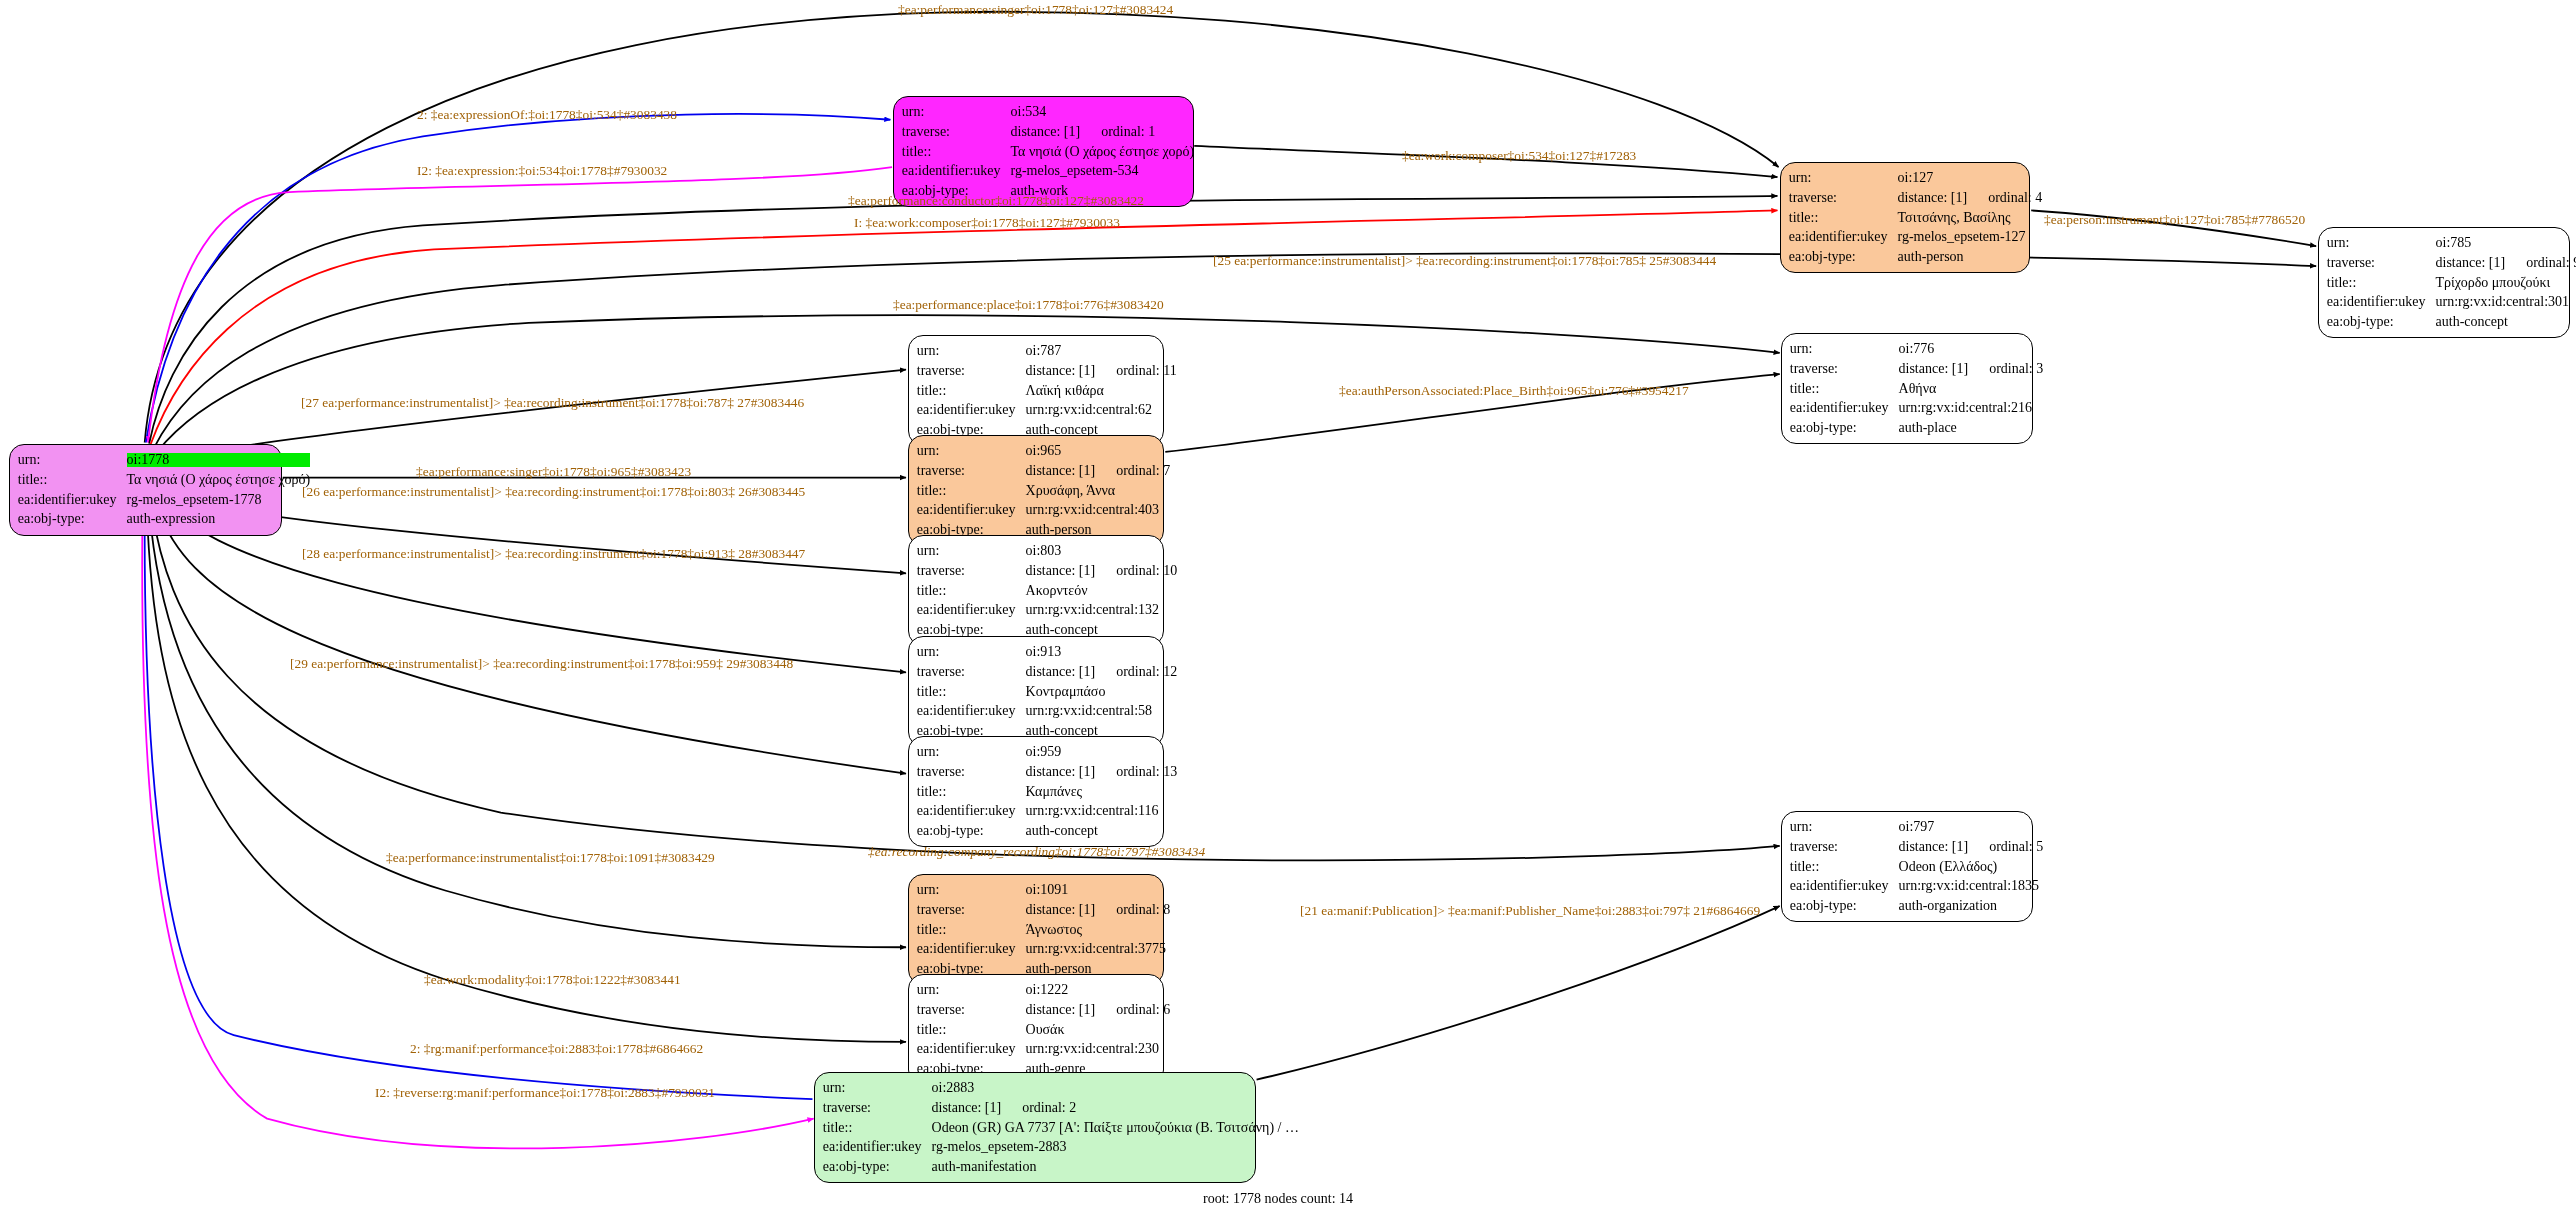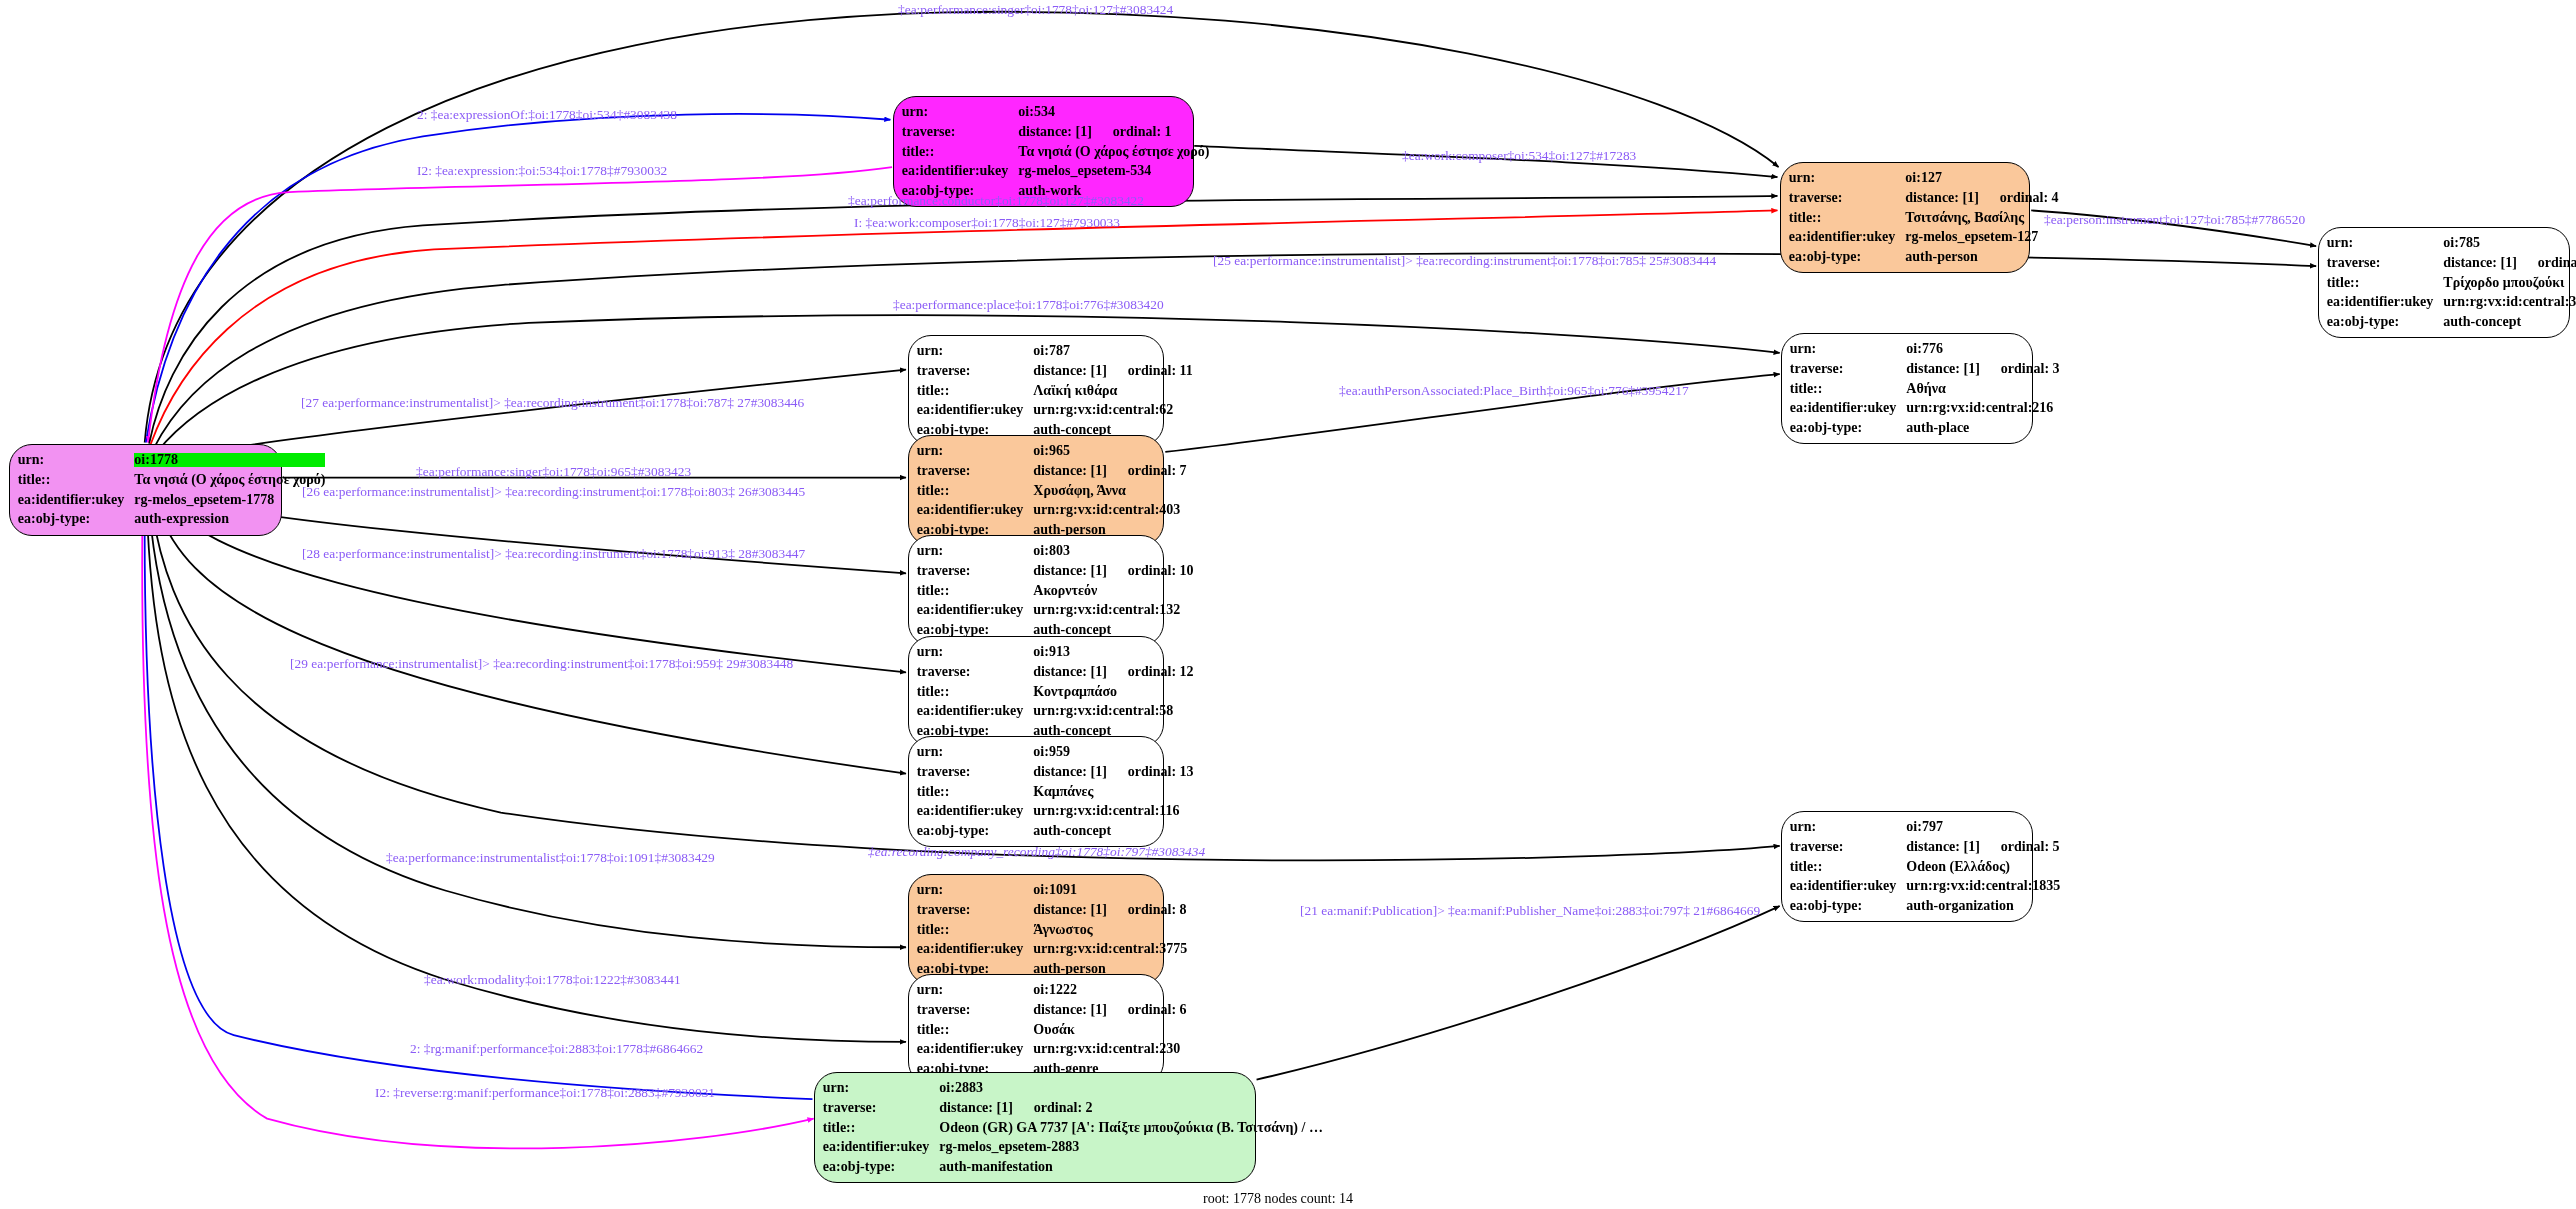--- a/index.html
+++ b/index.html
@@ -1,31 +1,31 @@
 <!DOCTYPE html>
 <html style="font-size:9px"><head>
 <meta charset="utf-8">
 <style>
   html,body{margin:0;padding:0;background:#ffffff;}
   #canvas{position:relative;width:2576px;height:1210px;background:#fff;
           font-family:"Liberation Serif","DejaVu Serif",serif;overflow:hidden;}
   svg#edges{position:absolute;left:0;top:0;width:2576px;height:1210px;}
   .node{position:absolute;box-sizing:border-box;border:1.7px solid #000;
-        border-radius:23px;background:#fff;padding:5.6px 7.8px;font-weight:bold;}
+        border-radius:15px;background:#fff;padding:5.6px 7.8px;}
   .node table{border-collapse:collapse;width:100%;}
   .node td{font-size:14px;line-height:1.0;padding:2.8px 0 2.8px 0;
            white-space:nowrap;vertical-align:middle;}
   .node td.k{padding-right:10px;}
   .node.green  {background:#c8f5c8;}
   .node.orange {background:#fac89b;}
   .node.magenta{background:#ff26ff;}
   .node.violet {background:#f292f2;}
   .hl-urn{background:#00ec00;display:block;}
   .ordsp{display:inline-block;width:21px;}
-  .elabel{position:absolute;font-size:13.4px;color:#8b5cf6;white-space:nowrap;
+  .elabel{position:absolute;font-size:13.4px;color:#a16207;white-space:nowrap;
           line-height:1;font-family:"Liberation Serif","DejaVu Serif",serif;}
   .footer{position:absolute;font-size:14px;white-space:nowrap;margin-left:8px;}
 </style>
 </head>
 <body>
 
 <div id="canvas">
 
   <svg id="edges" viewBox="0 0 4629 2174">
     <defs>

